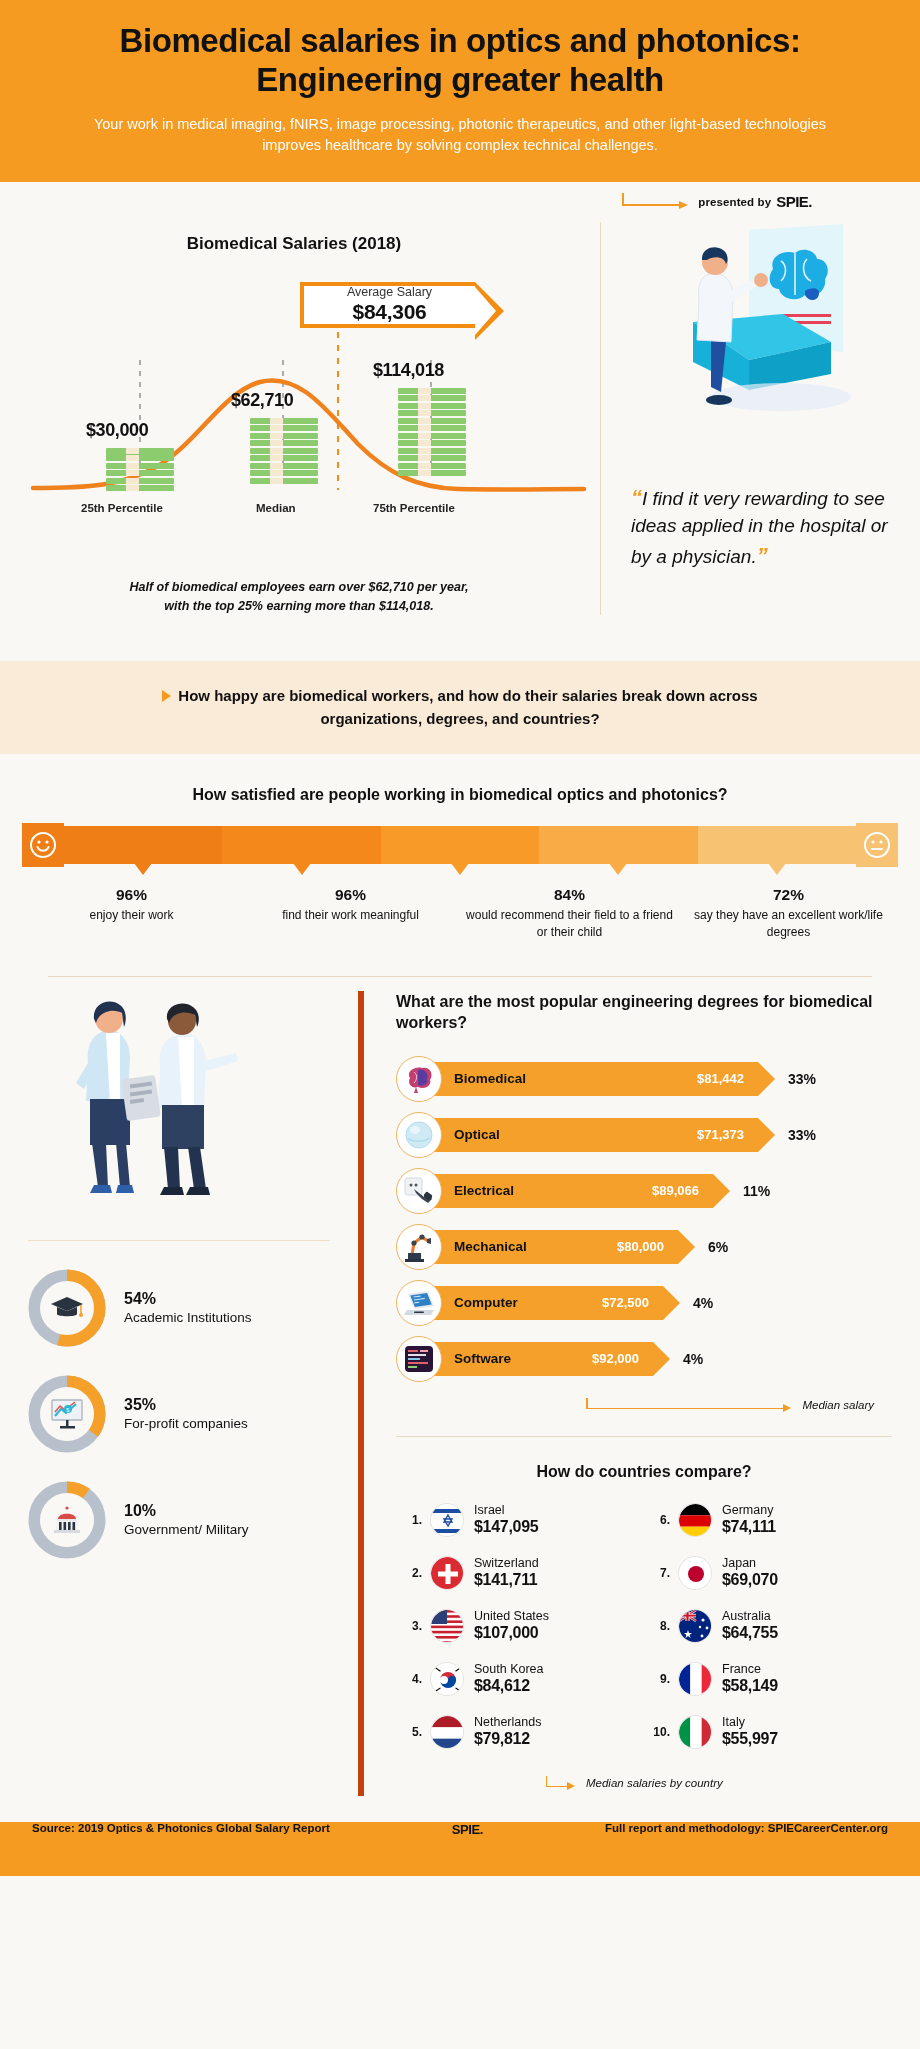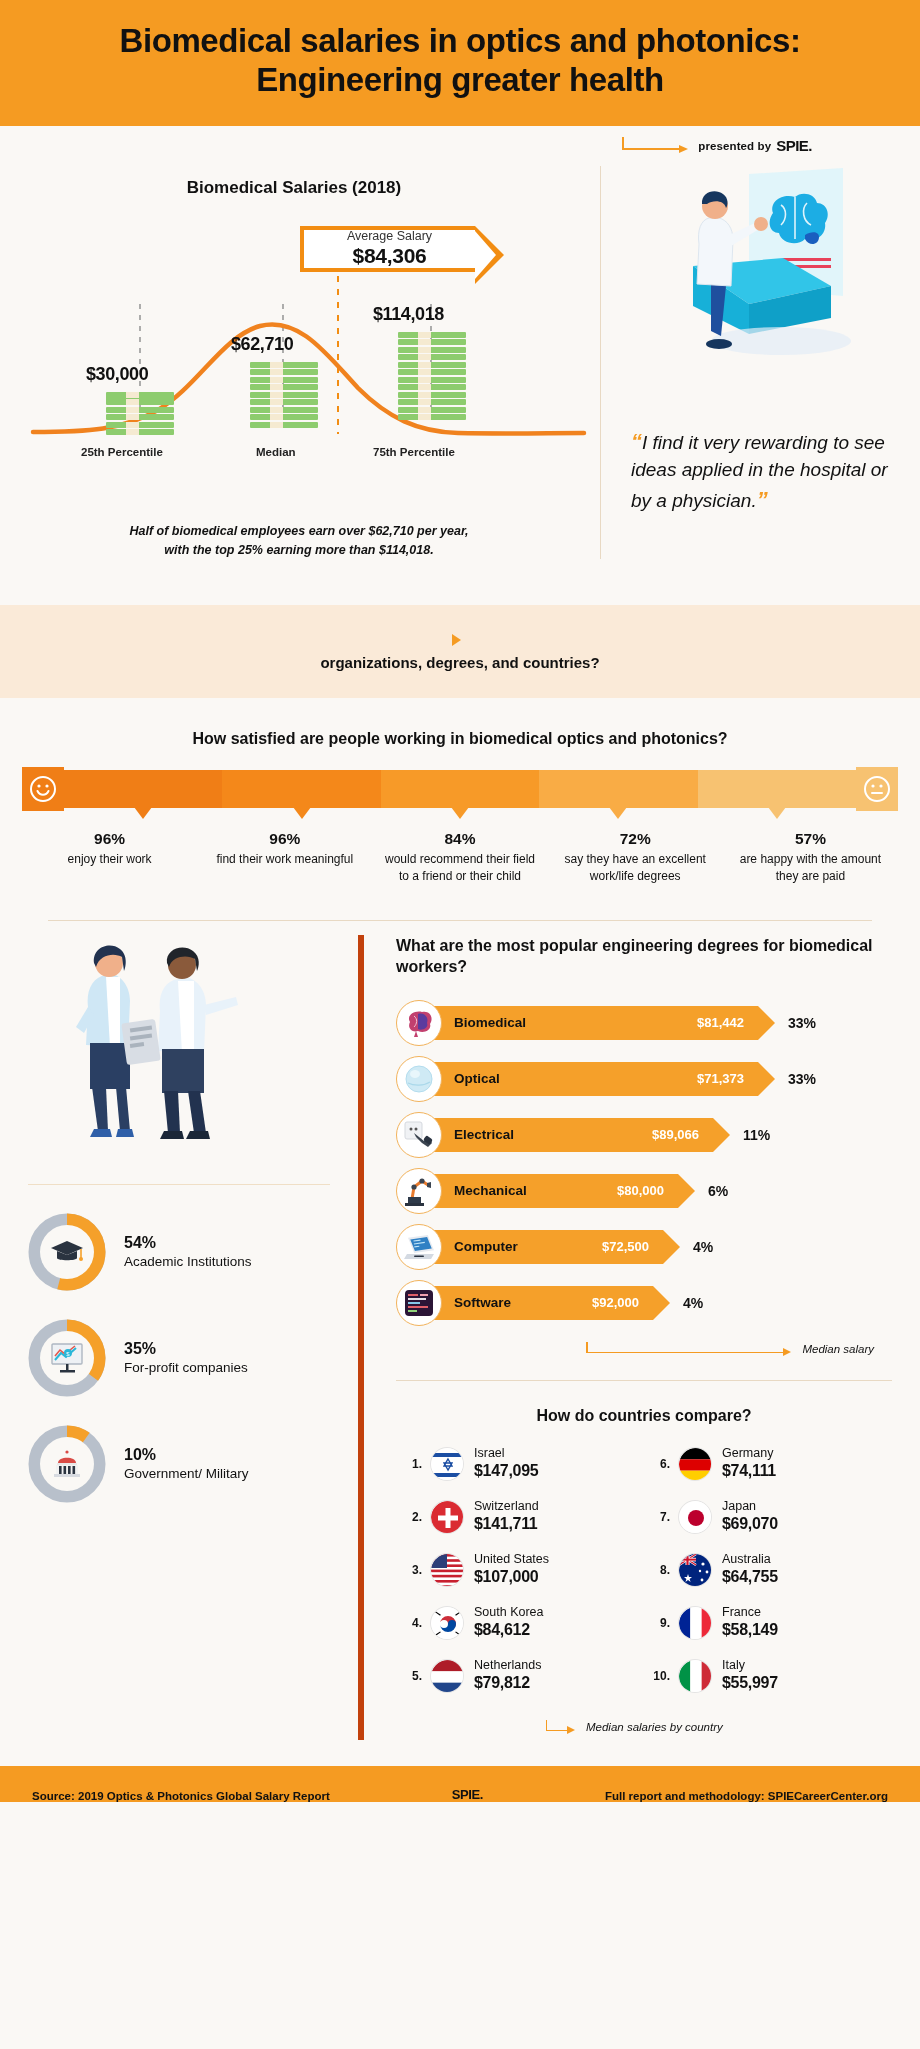--- a/index.html
+++ b/index.html
@@ -209,37 +209,38 @@
   .flag { width: 34px; height: 34px; border-radius: 50%; overflow: hidden; margin-left: 8px; flex: none;
     border: 1px solid #e4e4e4; position: relative; }
   .c-info { margin-left: 10px; }
   .c-name { font-size: 12.5px; color: #111; line-height: 1.1; }
   .c-sal { font-size: 16px; font-weight: 800; color: #111; letter-spacing: -0.3px; line-height: 1.2; }
 
   .median-note2 { display: flex; align-items: center; margin-top: 2px; padding-left: 150px; height: 26px; }
 
   
   .footer {
-    background: #f59b22; height: 36px; display: flex; align-items: flex-end;
+    background: #f59b22; height: 54px; display: flex; align-items: flex-start;
     padding: 0 32px; margin-top: 26px;
   }
   .foot-left { font-size: 11.5px; font-weight: 700; color: #111; }
   .foot-mid { flex: 1; text-align: center; font-size: 13px; font-weight: 800; letter-spacing: -0.4px; color: #111; }
   .foot-right { font-size: 11.5px; font-weight: 700; color: #111; }
 </style>
 </head>
 <body>
 
 <div class="page">
 
   <div class="header">
     <h1>
       <span>Biomedical salaries in optics and photonics:</span><br>
       <span>Engineering greater health</span>
     </h1>
+    <p>Your work in medical imaging, fNIRS, image processing, photonic therapeutics, and other light-based technologies improves healthcare by solving complex technical challenges.</p>
   </div>
 
   <div class="presented-row">
     <span class="presented-arrow">
       <span class="v"></span>
         <span class="h"></span>
         <span class="head"></span>
     </span>
     <span class="presented-text">presented by</span>
     <span class="spie-logo">SPIE.</span>
@@ -420,21 +421,21 @@
       </div>
 
       <div class="quote">
         <span class="qmark">“</span><span>I find it very rewarding to see ideas applied in the hospital or by a physician.</span><span class="qmark">”</span>
       </div>
     </div>
   </div>
 
   <div class="banner">
     <p>
-      <span class="banner-tri"></span><br>
+      <span class="banner-tri"></span><span>How happy are biomedical workers, and how do their salaries break down across</span><br>
       <span>organizations, degrees, and countries?</span>
     </p>
   </div>
 
   <div class="sat">
     <h2>How satisfied are people working in biomedical optics and photonics?</h2>
     <div class="sat-bar-row">
       <div class="face">
         <svg width="28" height="28" viewBox="0 0 28 28">
             <circle cx="14" cy="14" r="12" fill="none" stroke="#fff" stroke-width="2"></circle>
@@ -476,24 +477,20 @@
         <div class="sat-pct">96%</div>
         <div class="sat-txt">find their work meaningful</div>
       </div>
       <div class="sat-label">
         <div class="sat-pct">84%</div>
         <div class="sat-txt">would recommend their field to a friend or their child</div>
       </div>
       <div class="sat-label">
         <div class="sat-pct">72%</div>
         <div class="sat-txt">say they have an excellent work/life degrees</div>
-      </div>
-      <div class="sat-label">
-        <div class="sat-pct">57%</div>
-        <div class="sat-txt">are happy with the amount they are paid</div>
       </div>
     </div>
   </div>
 
   <div class="divider"></div>
 
   <div class="sec3">
 
     <div class="sec3-left">
       <div class="people-illus">

